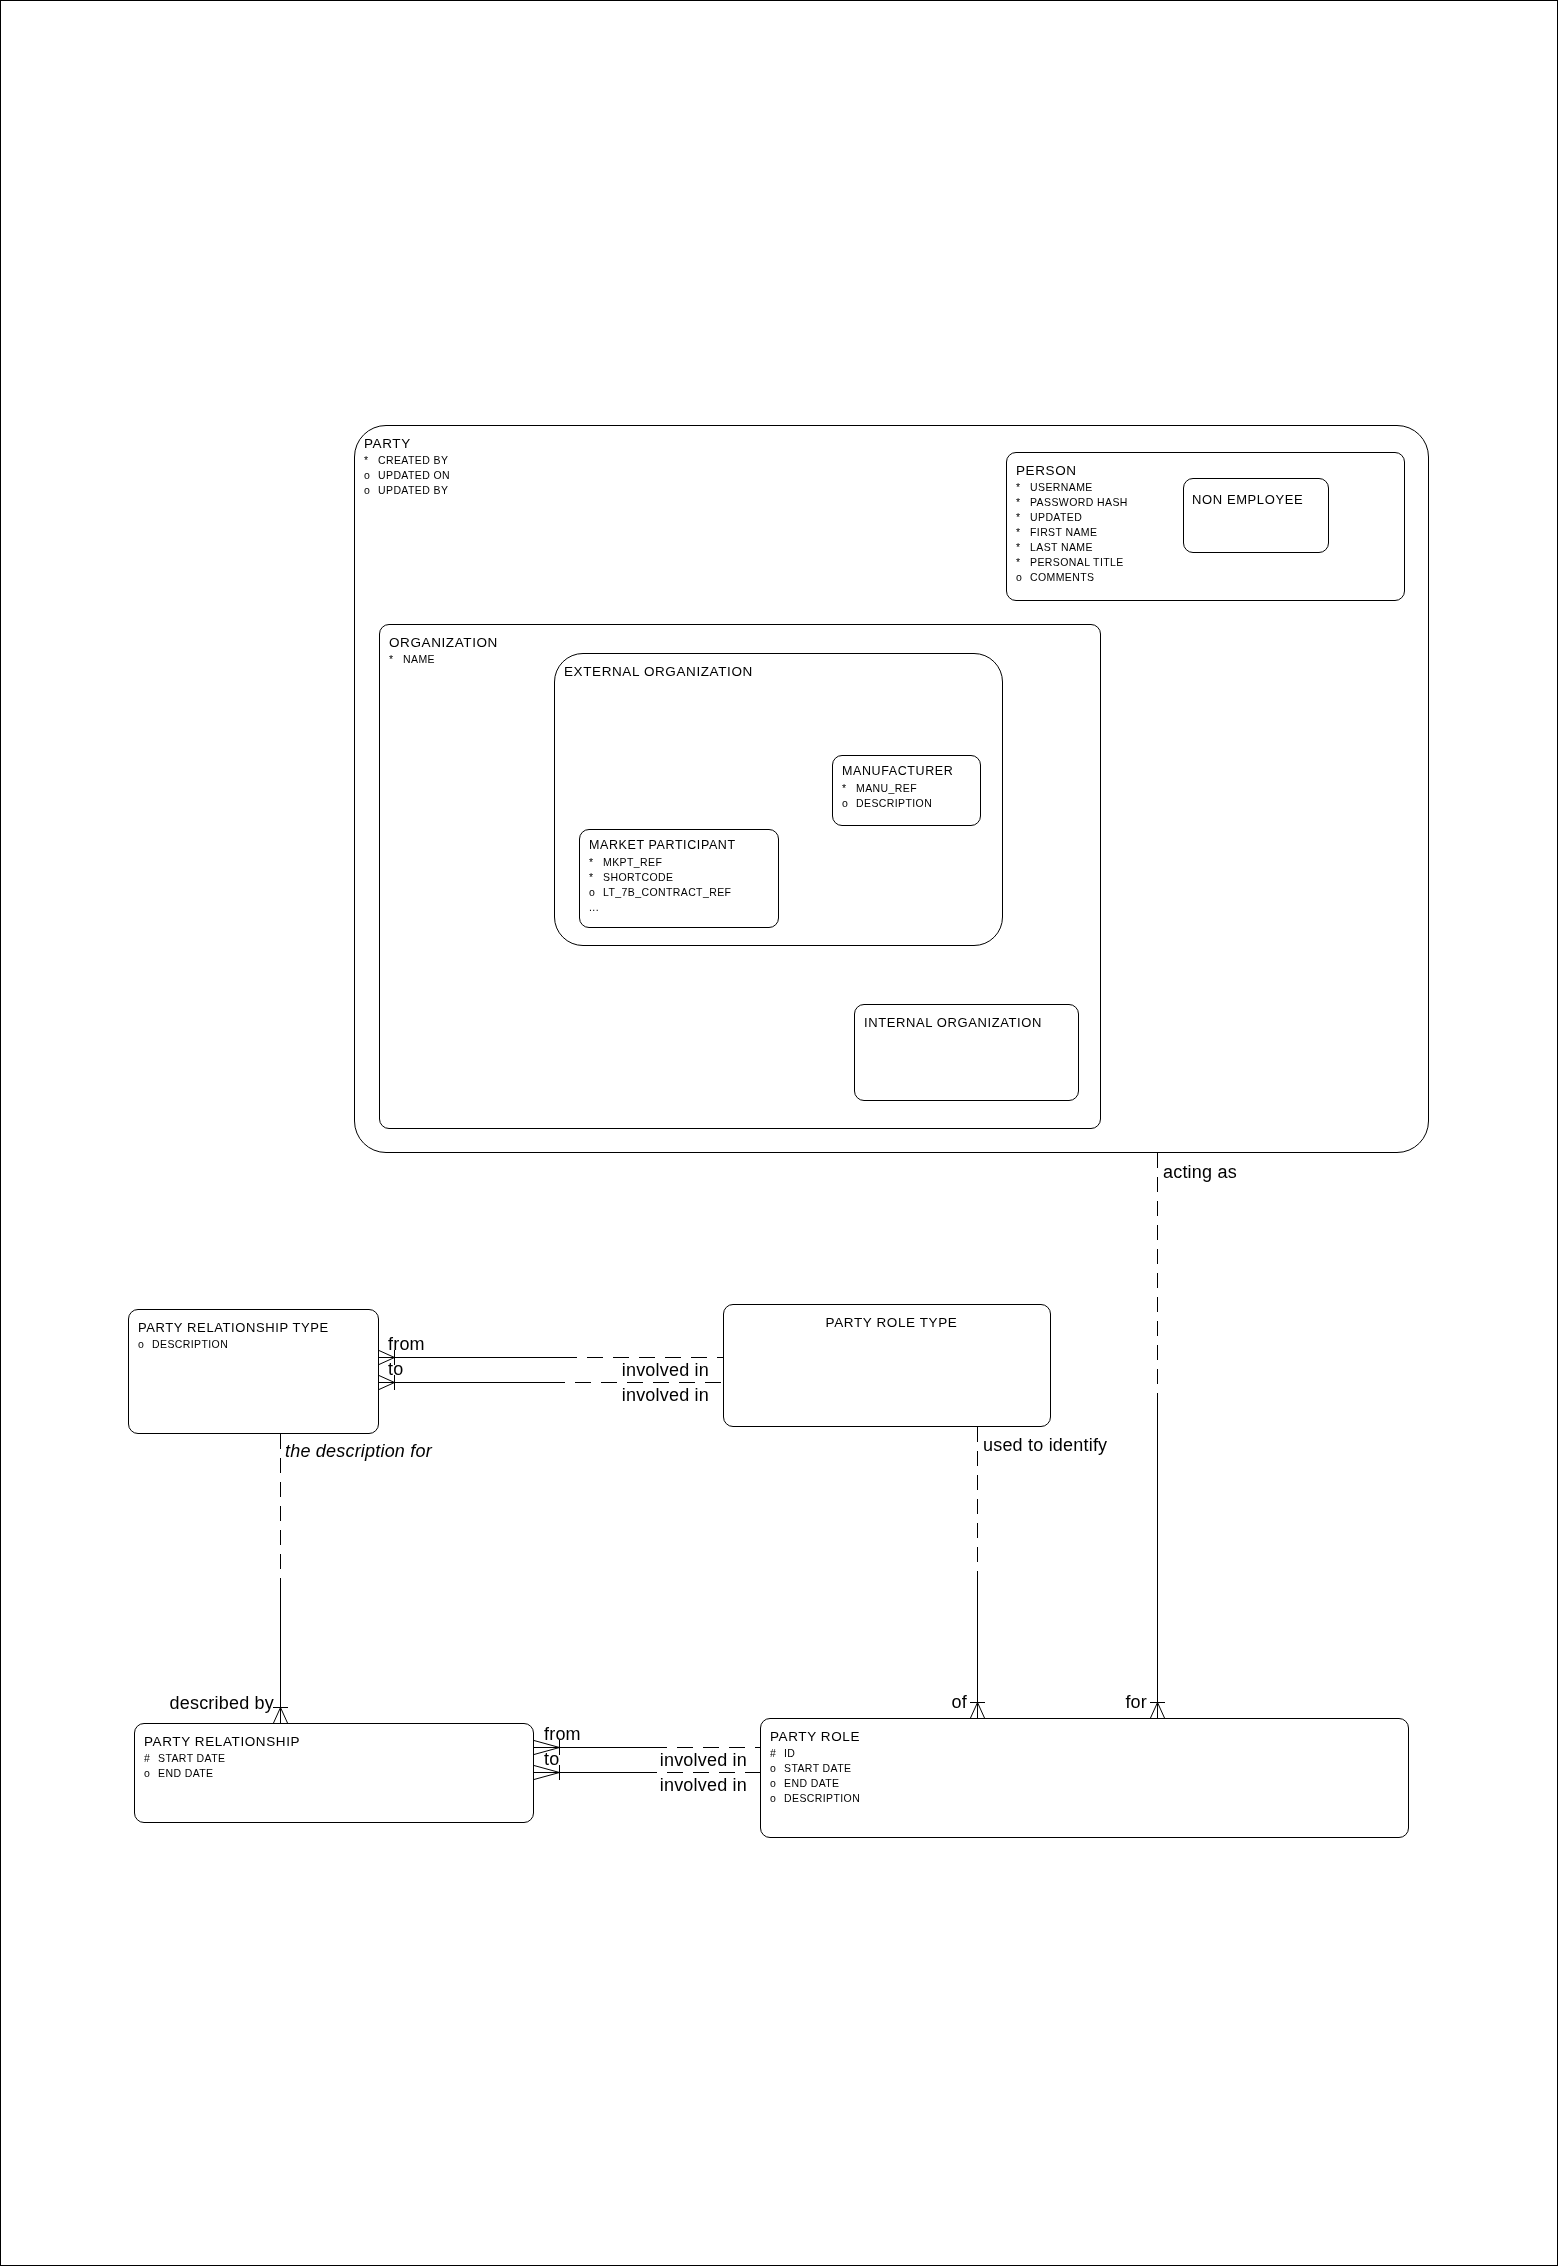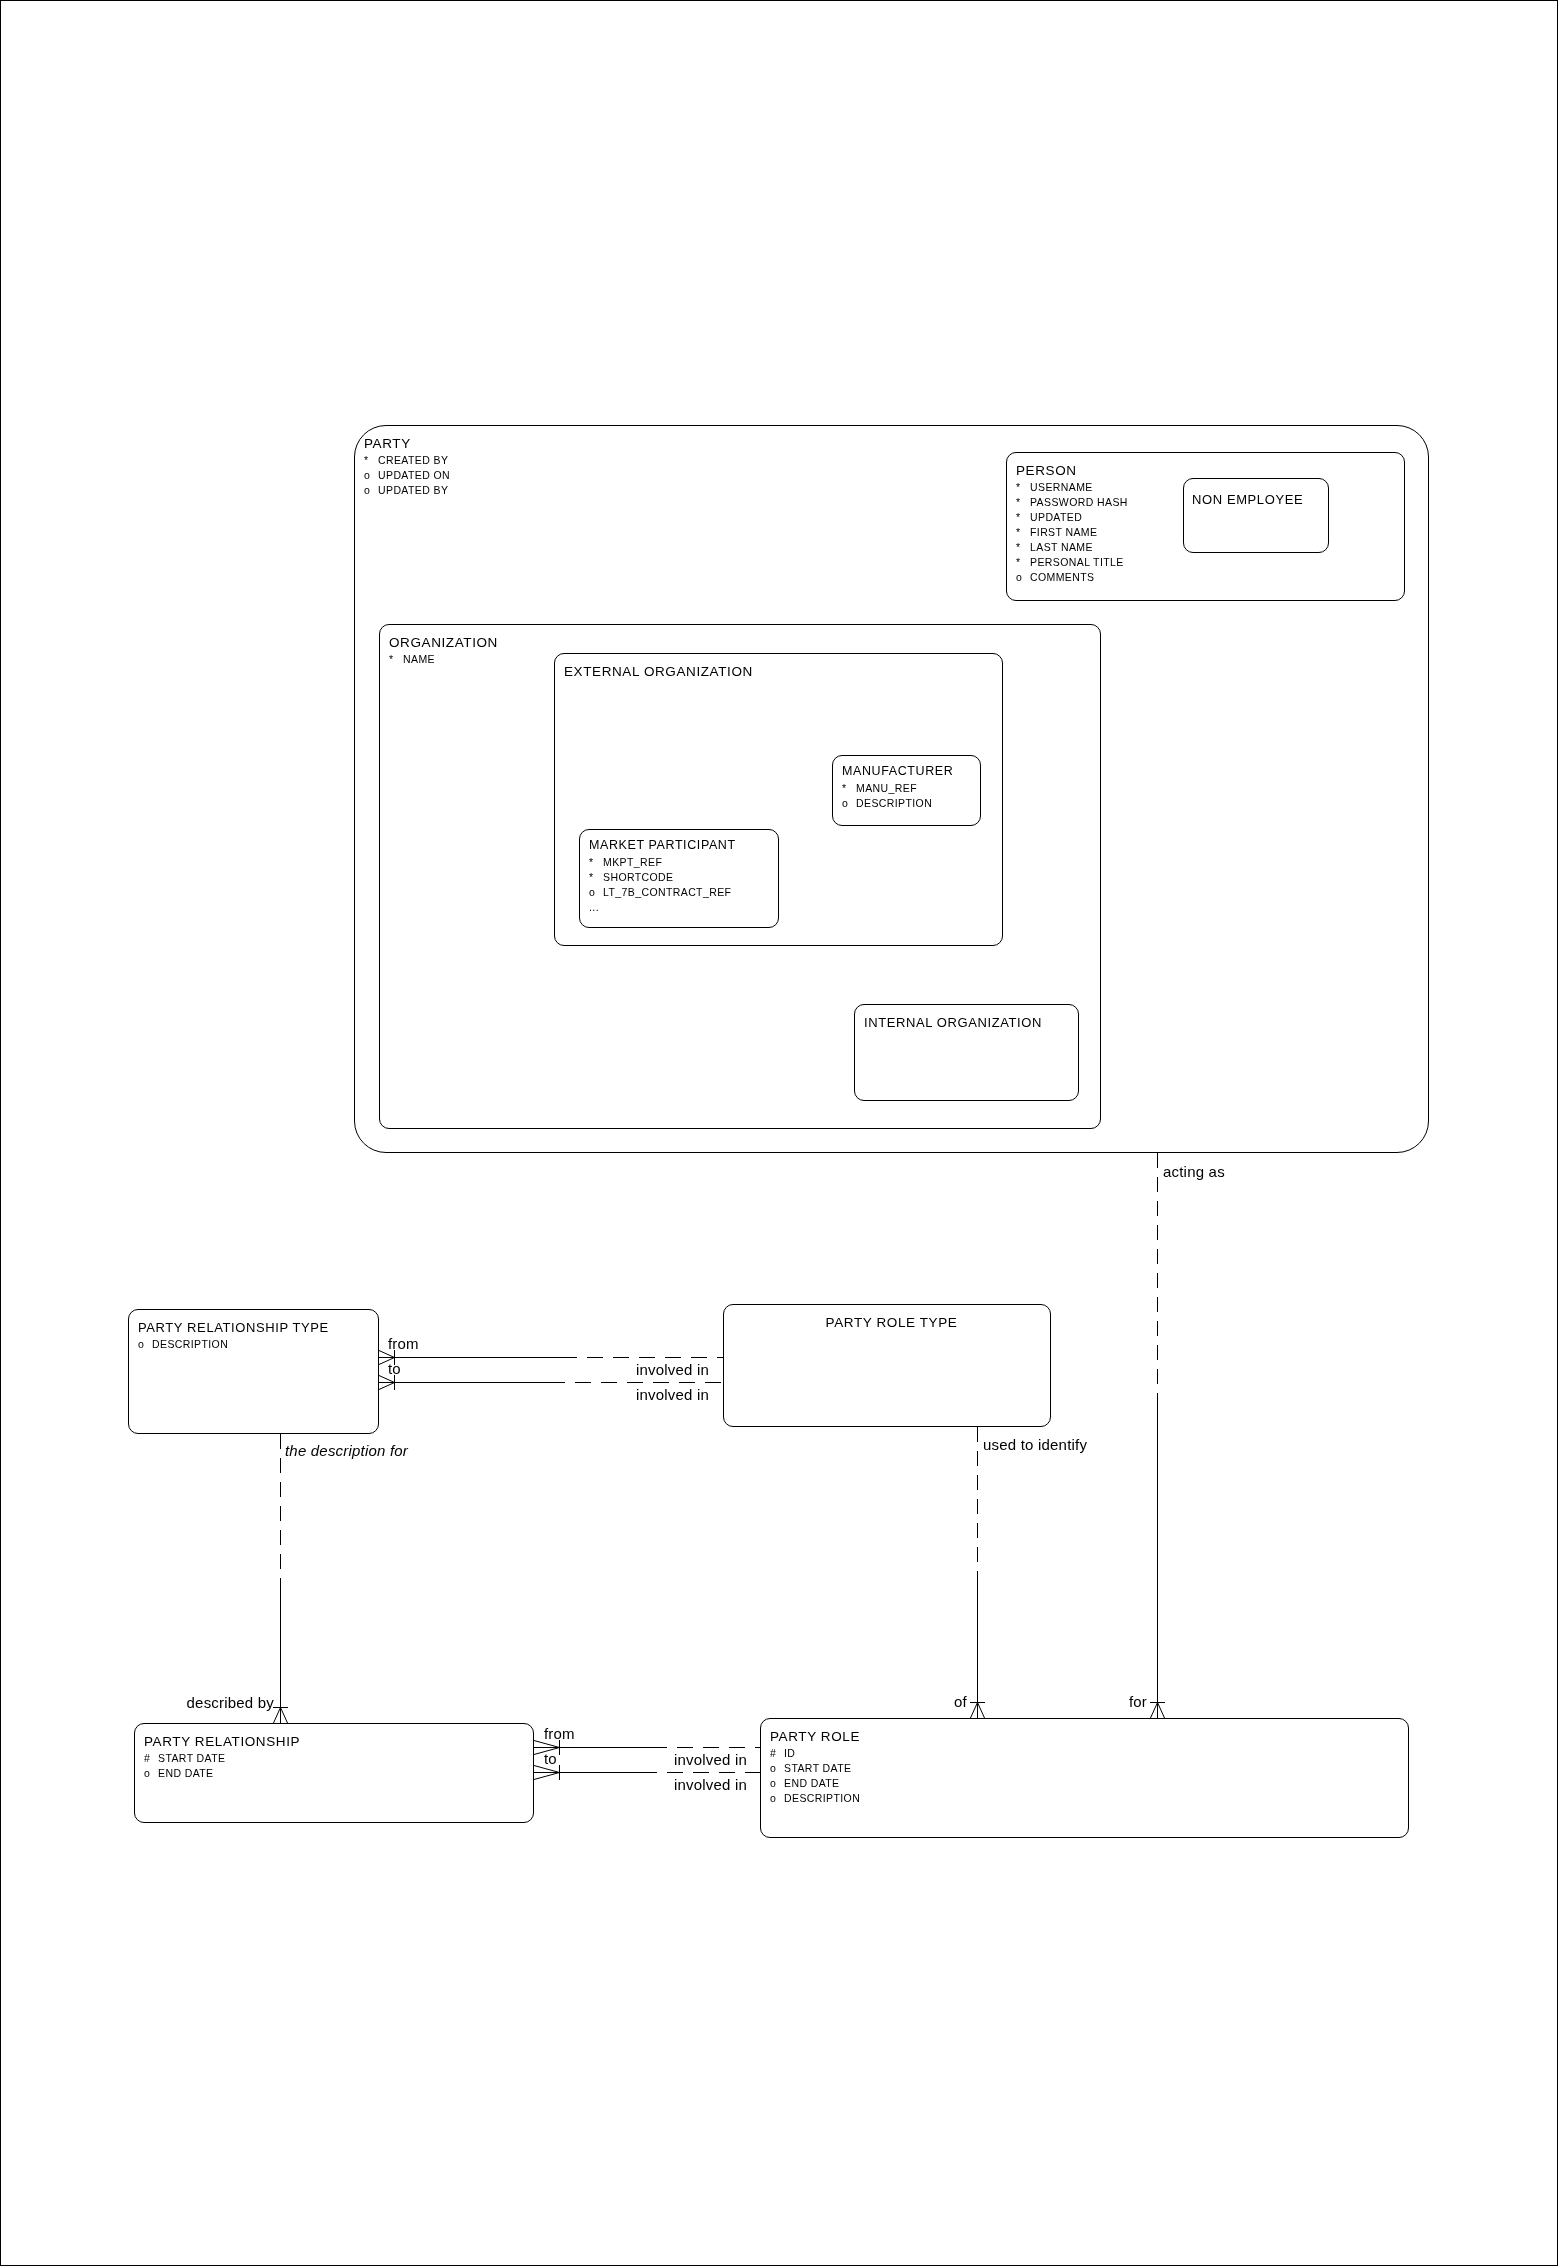--- a/index.html
+++ b/index.html
@@ -32,21 +32,21 @@
   .attr{
     height:15px;
     padding-left:9px;
     font-size:10.5px;
     letter-spacing:0.4px;
     white-space:nowrap;
   }
   .attr .b{display:inline-block;width:14px;}
   .rlabel{
     position:absolute;
-    font-size:15px;
+    font-size:18px;
     letter-spacing:0.2px;
     white-space:nowrap;
     line-height:14px;
   }
   .r{text-align:right;}
 </style>
 </head>
 <body>
 
 <div class="page">
@@ -119,21 +119,21 @@
 
   <div class="entity" style="left:1182px;top:477px;width:146px;height:75px;padding-top:13px;">
     <div class="etitle" style="padding-left:8px;font-size:13px;">NON EMPLOYEE</div>
   </div>
 
   <div class="entity" style="left:378px;top:623px;width:722px;height:505px;">
     <div class="etitle">ORGANIZATION</div>
     <div class="attr"><span class="b">*</span><span>NAME</span></div>
   </div>
 
-  <div class="entity" style="left:553px;top:652px;width:449px;height:293px;">
+  <div class="entity" style="left:553px;top:652px;width:449px;height:293px;border-radius:29px;">
     <div class="etitle">EXTERNAL ORGANIZATION</div>
   </div>
 
   <div class="entity" style="left:831px;top:754px;width:149px;height:71px;padding-top:8px;">
     <div class="etitle" style="font-size:12.5px;">MANUFACTURER</div>
     <div class="attr"><span class="b">*</span><span>MANU_REF</span></div>
     <div class="attr"><span class="b">o</span><span>DESCRIPTION</span></div>
   </div>
 
   <div class="entity" style="left:578px;top:828px;width:200px;height:99px;padding-top:8px;">

